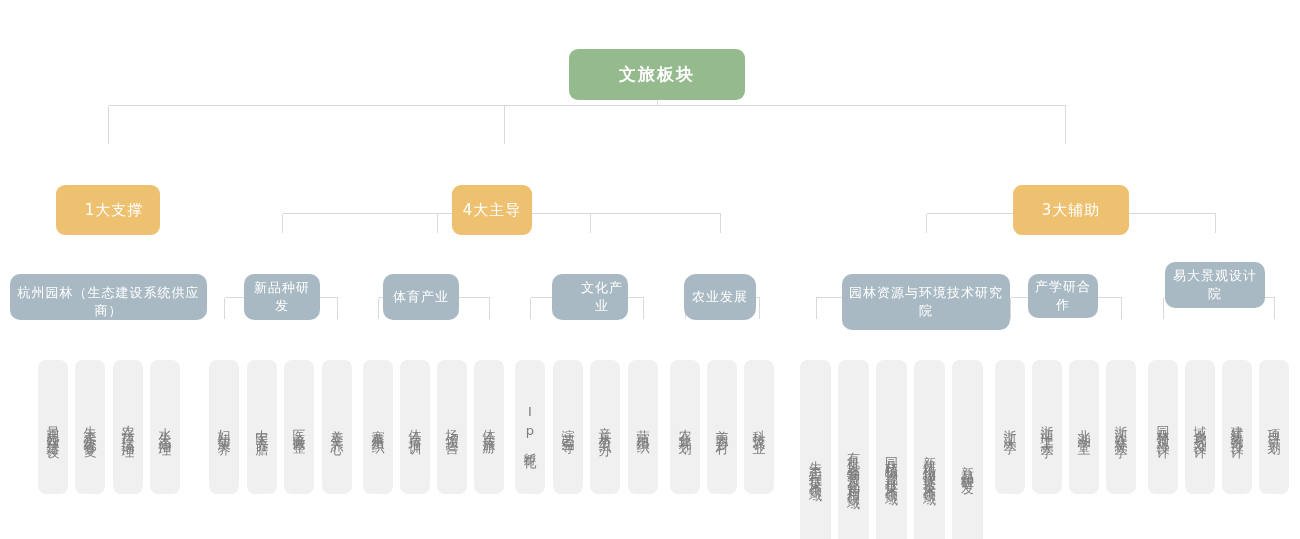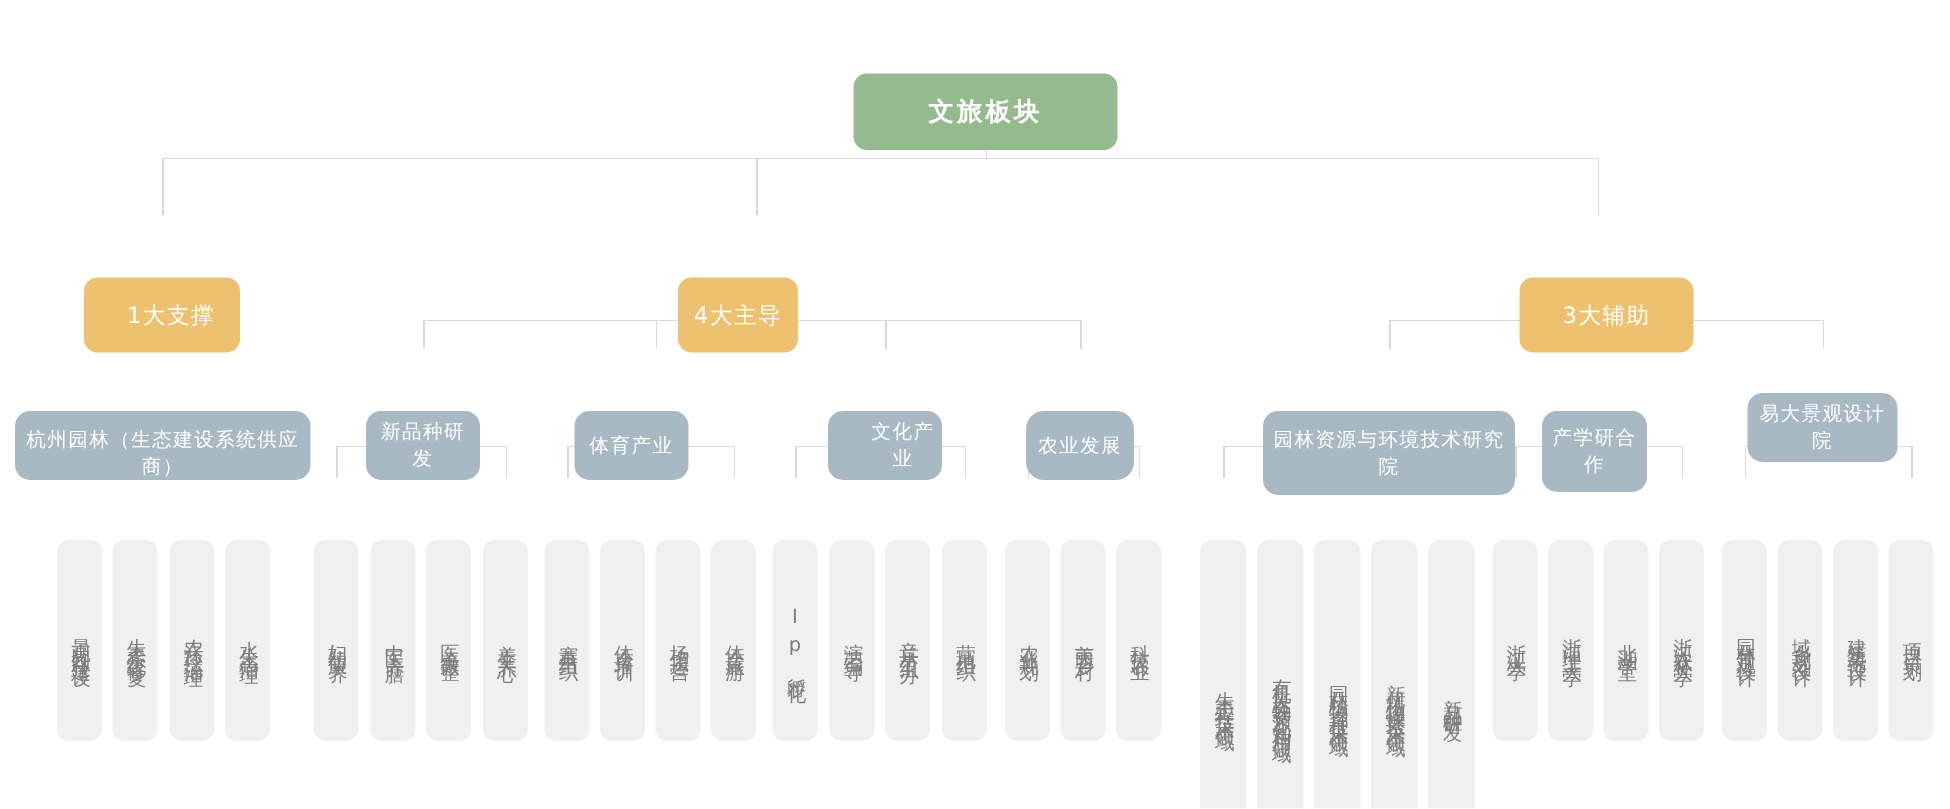--- a/index.html
+++ b/index.html
@@ -194,21 +194,21 @@
       </div>
       <div class="node leaf-node" style="left: 876px; top: 318px; width: 31px; height: 212px;">
         <span>园林植物育种技术领域</span>
       </div>
       <div class="node leaf-node" style="left: 914px; top: 318px; width: 31px; height: 212px;">
         <span>新优植物快繁技术领域</span>
       </div>
       <div class="node leaf-node" style="left: 952px; top: 318px; width: 31px; height: 212px;">
         <span>新品种研发</span>
       </div>
-      <div class="node group-node" style="left: 1028px; top: 232px; width: 70px; height: 54px;">
+      <div class="node group-node" style="left: 1028px; top: 232px; width: 70px; height: 44px;">
         <span>产学研合作</span>
       </div>
       <div class="node leaf-node" style="left: 995px; top: 318px; width: 30px; height: 134px;">
         <span>浙江大学</span>
       </div>
       <div class="node leaf-node" style="left: 1032px; top: 318px; width: 30px; height: 134px;">
         <span>浙江理工大学</span>
       </div>
       <div class="node leaf-node" style="left: 1069px; top: 318px; width: 30px; height: 134px;">
         <span>北湖学堂</span>

